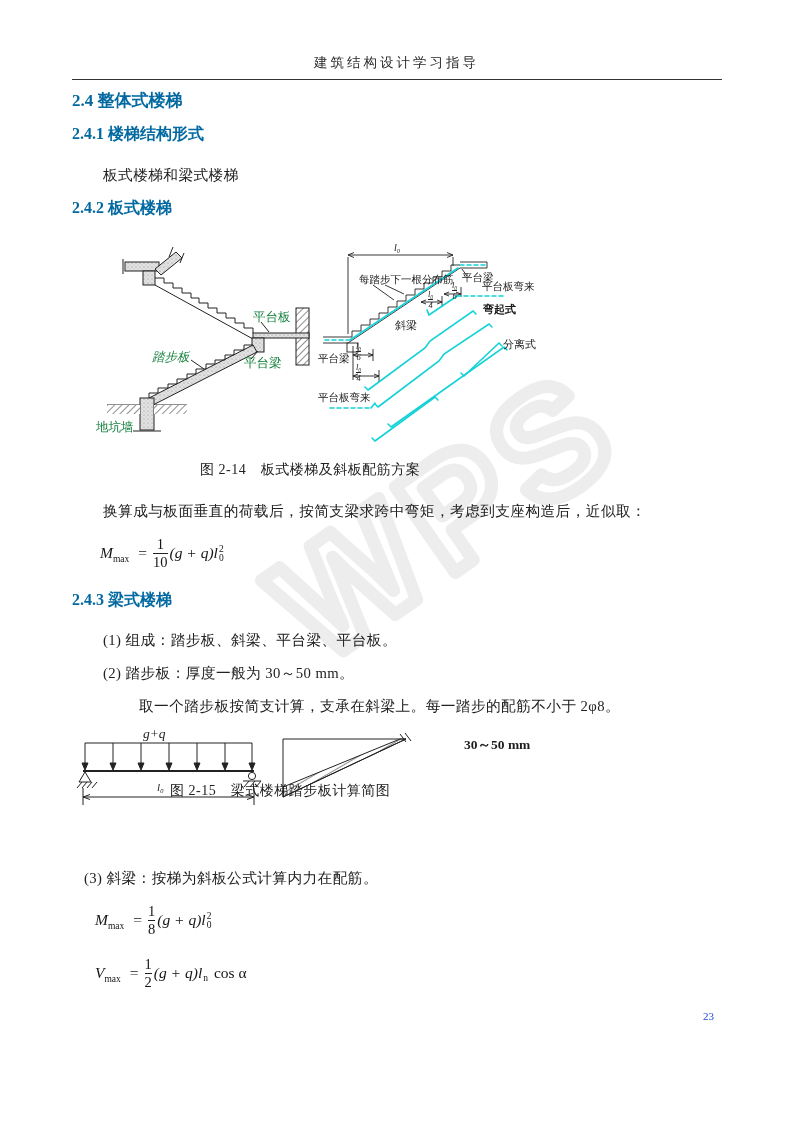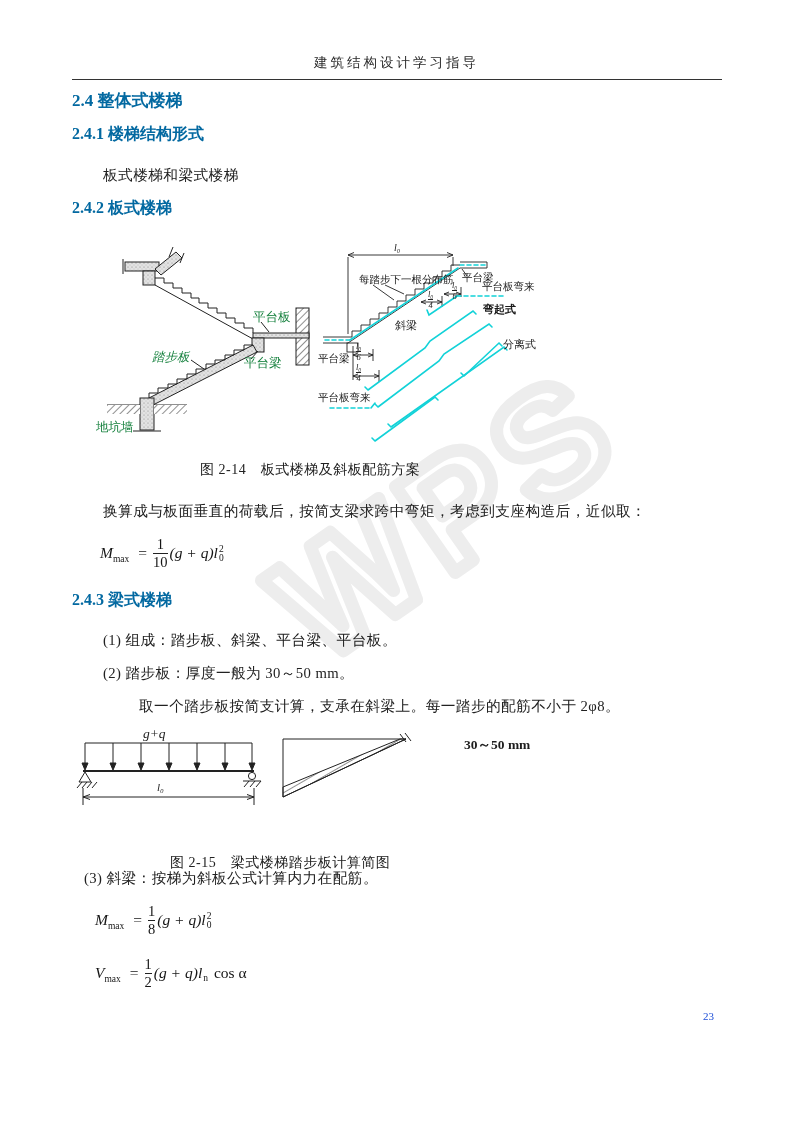--- a/index.html
+++ b/index.html
@@ -262,21 +262,21 @@
       <line x1="5" y1="6" x2="128" y2="6"></line>
       <line x1="5" y1="64" x2="128" y2="6"></line>
       <path d="M122,1 l6,8 M127,0 l6,8"></path>
     </g>
   </svg>
 
   <div class="abs ital" style="left:143px;top:726px;font-size:13.5px;">g+q</div>
   <div class="abs ital" style="left:157px;top:781px;font-size:11px;">l₀</div>
   <div class="abs bold" style="left:424px;top:736px;font-size:13.5px;">30～50 mm</div>
 
-  <div class="abs cap" style="left:170px;top:854px;">图 2-15　梁式楼梯踏步板计算简图</div>
+  <div class="abs cap" style="left:170px;top:782px;">图 2-15　梁式楼梯踏步板计算简图</div>
 
   <div class="abs body-text" style="left:84px;top:869px;">(3) 斜梁：按梯为斜板公式计算内力在配筋。</div>
 
   <div class="abs formula" style="left:95px;top:903px;">
     <span>M</span>
     <span class="fsubv">max</span>
     <span class="feq">=</span>
     <span class="frac">
       <span>1</span>
       <span class="bar"></span>

